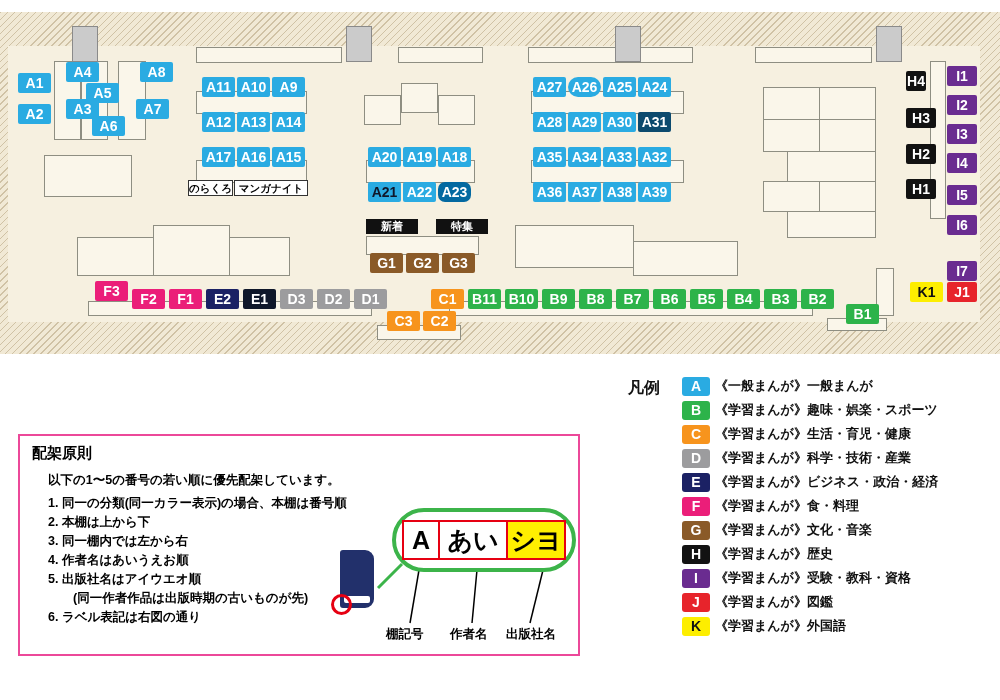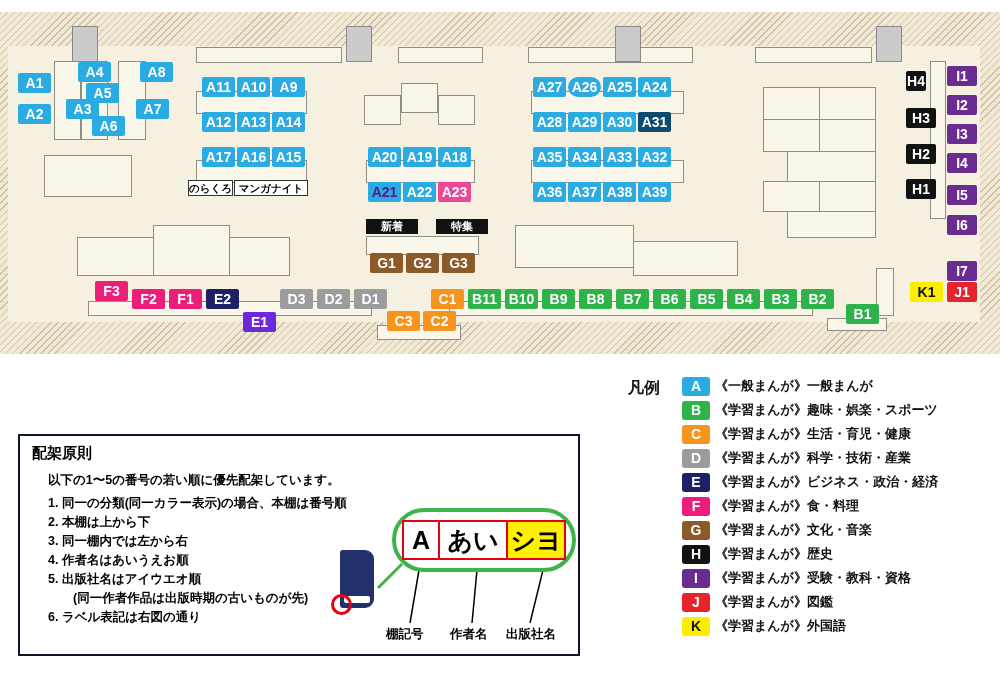--- a/index.html
+++ b/index.html
@@ -25,21 +25,21 @@
   #legend { position:absolute; left:622px; top:372px; width:375px; height:270px; }
   .legend-title { position:absolute; left:6px; top:6px; font-size:16px; font-weight:bold; color:#111;text-align:right; }
   #legend-items { position:absolute; left:60px; top:2px; }
   .legend-row { display:flex; align-items:center; height:24px; }
   .chip { display:inline-block; width:28px; height:19px; line-height:19px; border-radius:3px;
           text-align:center; font-size:14px; font-weight:bold; flex:0 0 auto; }
   .legend-text { margin-left:5px; font-size:13px; font-weight:bold; color:#111; white-space:nowrap; }
 
   
   #principles { position:absolute; left:18px; top:434px; width:562px; height:222px;
-                background:#fff; border:2px solid #0f172a; box-sizing:border-box; }
+                background:#fff; border:2px solid #ec4899; box-sizing:border-box; }
   .p-title { position:absolute; left:12px; top:8px; font-size:15px; font-weight:bold; }
   .p-intro { position:absolute; left:28px; top:36px; font-size:12.5px; font-weight:bold; }
   #rules   { position:absolute; left:28px; top:58px; font-size:12.5px; font-weight:bold; line-height:19px; }
   .rule    { white-space:pre-wrap; }
 
   .green-oval { position:absolute; left:372px; top:72px; width:184px; height:64px;
                 border:4px solid #3cb44a; border-radius:32px; box-sizing:border-box;
                 display:flex; align-items:center; justify-content:center; background:#fff; }
   .label-strip { display:flex; }
   .cell { border:2px solid #e60012; background:#fff; font-size:25px; font-weight:bold;
@@ -103,41 +103,41 @@
       <div class="shelf" style="left: 449px; top: 301px; width: 364px; height: 15px;"></div>
       <div class="shelf" style="left: 377px; top: 325px; width: 84px; height: 15px;"></div>
       <div class="shelf" style="left: 827px; top: 318px; width: 60px; height: 13px;"></div>
       <div class="shelf" style="left: 876px; top: 268px; width: 18px; height: 48px;"></div>
       <div class="pillar" style="left: 72px; top: 26px; width: 26px; height: 36px;"></div>
       <div class="pillar" style="left: 346px; top: 26px; width: 26px; height: 36px;"></div>
       <div class="pillar" style="left: 615px; top: 26px; width: 26px; height: 36px;"></div>
       <div class="pillar" style="left: 876px; top: 26px; width: 26px; height: 36px;"></div>
       <div class="sl" style="left: 18px; top: 73px; background: rgb(42, 171, 226); color: rgb(255, 255, 255);">A1</div>
       <div class="sl" style="left: 18px; top: 104px; background: rgb(42, 171, 226); color: rgb(255, 255, 255);">A2</div>
-      <div class="sl" style="left: 78px; top: 62px; background: rgb(42, 171, 226); color: rgb(255, 255, 255);">A4</div>
+      <div class="sl" style="left: 66px; top: 62px; background: rgb(42, 171, 226); color: rgb(255, 255, 255);">A4</div>
       <div class="sl" style="left: 86px; top: 83px; background: rgb(42, 171, 226); color: rgb(255, 255, 255);">A5</div>
       <div class="sl" style="left: 66px; top: 99px; background: rgb(42, 171, 226); color: rgb(255, 255, 255);">A3</div>
       <div class="sl" style="left: 92px; top: 116px; background: rgb(42, 171, 226); color: rgb(255, 255, 255);">A6</div>
       <div class="sl" style="left: 140px; top: 62px; background: rgb(42, 171, 226); color: rgb(255, 255, 255);">A8</div>
       <div class="sl" style="left: 136px; top: 99px; background: rgb(42, 171, 226); color: rgb(255, 255, 255);">A7</div>
       <div class="sl" style="left: 202px; top: 77px; background: rgb(42, 171, 226); color: rgb(255, 255, 255);">A11</div>
       <div class="sl" style="left: 237px; top: 77px; background: rgb(42, 171, 226); color: rgb(255, 255, 255);">A10</div>
       <div class="sl" style="left: 272px; top: 77px; background: rgb(42, 171, 226); color: rgb(255, 255, 255);">A9</div>
       <div class="sl" style="left: 202px; top: 112px; background: rgb(42, 171, 226); color: rgb(255, 255, 255);">A12</div>
       <div class="sl" style="left: 237px; top: 112px; background: rgb(42, 171, 226); color: rgb(255, 255, 255);">A13</div>
       <div class="sl" style="left: 272px; top: 112px; background: rgb(42, 171, 226); color: rgb(255, 255, 255);">A14</div>
       <div class="sl" style="left: 202px; top: 147px; background: rgb(42, 171, 226); color: rgb(255, 255, 255);">A17</div>
       <div class="sl" style="left: 237px; top: 147px; background: rgb(42, 171, 226); color: rgb(255, 255, 255);">A16</div>
       <div class="sl" style="left: 272px; top: 147px; background: rgb(42, 171, 226); color: rgb(255, 255, 255);">A15</div>
       <div class="sl" style="left: 368px; top: 147px; background: rgb(42, 171, 226); color: rgb(255, 255, 255);">A20</div>
       <div class="sl" style="left: 403px; top: 147px; background: rgb(42, 171, 226); color: rgb(255, 255, 255);">A19</div>
       <div class="sl" style="left: 438px; top: 147px; background: rgb(42, 171, 226); color: rgb(255, 255, 255);">A18</div>
-      <div class="sl" style="left: 368px; top: 182px; background: rgb(42, 171, 226); color: #4c1d95;">A21</div>
+      <div class="sl" style="left: 368px; top: 182px; background: rgb(42, 171, 226); color: #0f172a;">A21</div>
       <div class="sl" style="left: 403px; top: 182px; background: rgb(42, 171, 226); color: rgb(255, 255, 255);">A22</div>
-      <div class="sl" style="left: 438px; top: 182px; background: #ec4899; color: rgb(255, 255, 255);">A23</div>
+      <div class="sl" style="left: 438px; top: 182px; background: #0369a1; color: rgb(255, 255, 255); border-radius: 7px;">A23</div>
       <div class="sl" style="left: 533px; top: 77px; background: rgb(42, 171, 226); color: rgb(255, 255, 255);">A27</div>
       <div class="sl" style="left: 568px; top: 77px; background: rgb(42, 171, 226); color: rgb(255, 255, 255); border-radius: 10px;">A26</div>
       <div class="sl" style="left: 603px; top: 77px; background: rgb(42, 171, 226); color: rgb(255, 255, 255);">A25</div>
       <div class="sl" style="left: 638px; top: 77px; background: rgb(42, 171, 226); color: rgb(255, 255, 255);">A24</div>
       <div class="sl" style="left: 533px; top: 112px; background: rgb(42, 171, 226); color: rgb(255, 255, 255);">A28</div>
       <div class="sl" style="left: 568px; top: 112px; background: rgb(42, 171, 226); color: rgb(255, 255, 255);">A29</div>
       <div class="sl" style="left: 603px; top: 112px; background: rgb(42, 171, 226); color: rgb(255, 255, 255);">A30</div>
       <div class="sl" style="left: 638px; top: 112px; background: #0c4a6e; color: rgb(255, 255, 255);">A31</div>
       <div class="sl" style="left: 533px; top: 147px; background: rgb(42, 171, 226); color: rgb(255, 255, 255);">A35</div>
       <div class="sl" style="left: 568px; top: 147px; background: rgb(42, 171, 226); color: rgb(255, 255, 255);">A34</div>
@@ -147,21 +147,21 @@
       <div class="sl" style="left: 568px; top: 182px; background: rgb(42, 171, 226); color: rgb(255, 255, 255);">A37</div>
       <div class="sl" style="left: 603px; top: 182px; background: rgb(42, 171, 226); color: rgb(255, 255, 255);">A38</div>
       <div class="sl" style="left: 638px; top: 182px; background: rgb(42, 171, 226); color: rgb(255, 255, 255);">A39</div>
       <div class="sl" style="left: 370px; top: 253px; background: rgb(138, 90, 40); color: rgb(255, 255, 255);">G1</div>
       <div class="sl" style="left: 406px; top: 253px; background: rgb(138, 90, 40); color: rgb(255, 255, 255);">G2</div>
       <div class="sl" style="left: 442px; top: 253px; background: rgb(138, 90, 40); color: rgb(255, 255, 255);">G3</div>
       <div class="sl" style="left: 95px; top: 281px; background: rgb(235, 30, 121); color: rgb(255, 255, 255);">F3</div>
       <div class="sl" style="left: 132px; top: 289px; background: rgb(235, 30, 121); color: rgb(255, 255, 255);">F2</div>
       <div class="sl" style="left: 169px; top: 289px; background: rgb(235, 30, 121); color: rgb(255, 255, 255);">F1</div>
       <div class="sl" style="left: 206px; top: 289px; background: rgb(27, 33, 100); color: rgb(255, 255, 255);">E2</div>
-      <div class="sl" style="left: 243px; top: 289px; background: #6d28d9; color: rgb(255, 255, 255); margin-top: 23px;">E1</div>
+      <div class="sl" style="left: 243px; top: 289px; background: #0f172a; color: rgb(255, 255, 255);">E1</div>
       <div class="sl" style="left: 280px; top: 289px; background: rgb(156, 156, 158); color: rgb(255, 255, 255);">D3</div>
       <div class="sl" style="left: 317px; top: 289px; background: rgb(156, 156, 158); color: rgb(255, 255, 255);">D2</div>
       <div class="sl" style="left: 354px; top: 289px; background: rgb(156, 156, 158); color: rgb(255, 255, 255);">D1</div>
       <div class="sl" style="left: 431px; top: 289px; background: rgb(247, 148, 29); color: rgb(255, 255, 255);">C1</div>
       <div class="sl" style="left: 468px; top: 289px; background: rgb(45, 179, 74); color: rgb(255, 255, 255);">B11</div>
       <div class="sl" style="left: 505px; top: 289px; background: rgb(45, 179, 74); color: rgb(255, 255, 255);">B10</div>
       <div class="sl" style="left: 542px; top: 289px; background: rgb(45, 179, 74); color: rgb(255, 255, 255);">B9</div>
       <div class="sl" style="left: 579px; top: 289px; background: rgb(45, 179, 74); color: rgb(255, 255, 255);">B8</div>
       <div class="sl" style="left: 616px; top: 289px; background: rgb(45, 179, 74); color: rgb(255, 255, 255);">B7</div>
       <div class="sl" style="left: 653px; top: 289px; background: rgb(45, 179, 74); color: rgb(255, 255, 255);">B6</div>

